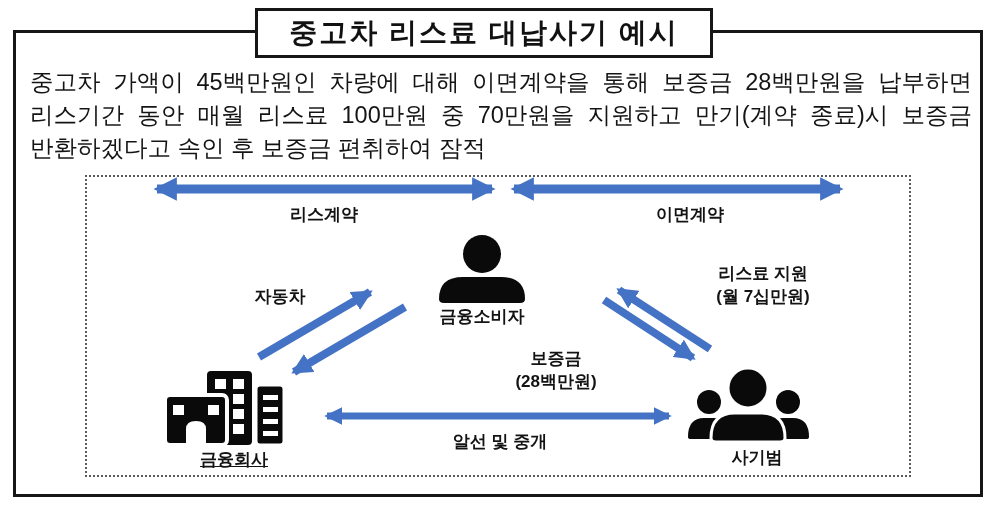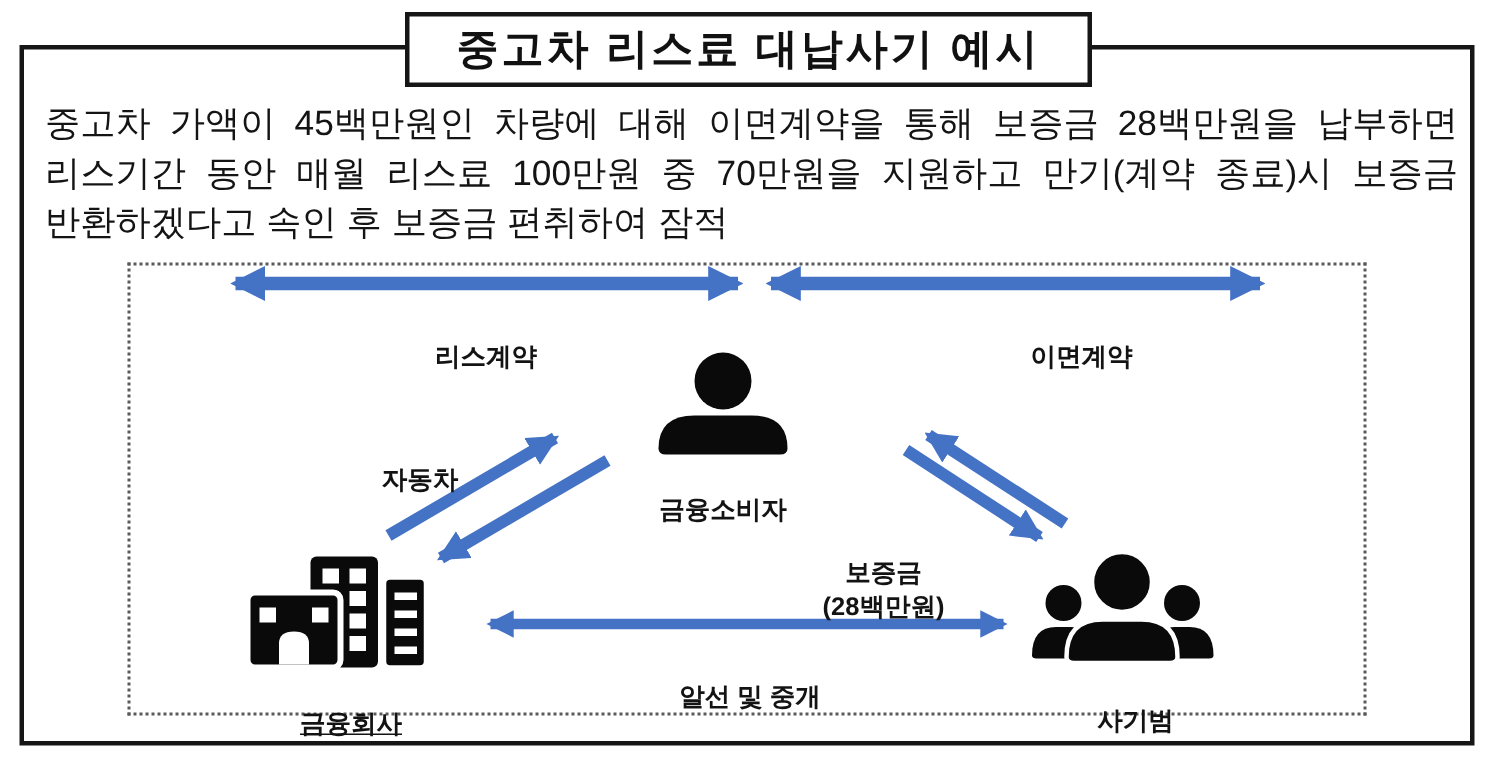--- a/index.html
+++ b/index.html
@@ -8,37 +8,37 @@
     font-family:"Liberation Sans", sans-serif;color:#111;
   }
   .outer-box{
     position:absolute;left:13px;top:30px;width:964px;height:461px;
     border:3px solid #161616;background:#fff;
   }
   .title-box{
     position:absolute;left:255px;top:8px;width:452px;height:44px;
     background:#fff;border:3px solid #161616;z-index:3;
     display:flex;align-items:center;justify-content:center;
-    font-size:28px;font-weight:600;letter-spacing:2px;white-space:nowrap;margin-left:15px;
+    font-size:28px;font-weight:600;letter-spacing:2px;white-space:nowrap;
   }
   .body-text{
     position:absolute;left:30px;top:66px;width:942px;z-index:2;
     font-size:23.5px;line-height:33px;color:#141414;
   }
   .body-line{width:100%;}
   .body-line.justify{text-align:justify;text-align-last:justify;}
   .diagram{
     position:absolute;left:85px;top:175px;width:822px;height:298px;
     border:2px dotted #5a5a5a;z-index:2;background:#fff;
   }
   .diagram svg{position:absolute;left:0;top:0;}
   .dlabel{
     position:absolute;transform:translateX(-50%);
     font-size:17px;font-weight:700;color:#131313;
-    text-align:center;line-height:1.38;white-space:nowrap;z-index:4;margin-top:23px;
+    text-align:center;line-height:1.38;white-space:nowrap;z-index:4;
   }
 </style>
 </head>
 <body>
 
 <div class="page">
 
   <div class="outer-box"></div>
 
   <div class="title-box">
@@ -101,31 +101,35 @@
         <circle cx="622" cy="225" r="12" fill="#0a0a0a"></circle>
         <path d="M 601 260 Q 601 241 617 241 L 627 241 Q 643 241 643 260 Q 643 262 640 262 L 604 262 Q 601 262 601 260 Z" fill="#0a0a0a"></path>
         <circle cx="701" cy="225" r="12" fill="#0a0a0a"></circle>
         <path d="M 680 260 Q 680 241 696 241 L 706 241 Q 722 241 722 260 Q 722 262 719 262 L 683 262 Q 680 262 680 260 Z" fill="#0a0a0a"></path>
         <circle cx="661" cy="211" r="20" fill="#0a0a0a" stroke="#fff" stroke-width="3"></circle>
         <path d="M 624 261 Q 624 236 648 236 L 674 236 Q 698 236 698 261 Q 698 265 693 265 L 629 265 Q 624 265 624 261 Z" fill="#0a0a0a" stroke="#fff" stroke-width="3"></path>
       </g>
     </svg>
 
     <div class="dlabel" style="left:237px;top:26px;">리스계약</div>
-    <div class="dlabel" style="left:634px;top:26px;">이면계약</div>
+    <div class="dlabel" style="left:603px;top:26px;">이면계약</div>
     <div class="dlabel" style="left:193px;top:108px;text-align:center;">자동차</div>
     <div class="dlabel" style="left:395px;top:128px;">금융소비자</div>
 
     <div class="dlabel" style="left:320px;top:170px;">
     </div>
 
-    <div class="dlabel" style="left:502px;top:170px;">
+    <div class="dlabel" style="left:469px;top:170px;">
       <div>보증금</div>
       <div>(28백만원)</div>
     </div>
 
+    <div class="dlabel" style="left:676px;top:85px;">
+      <div>리스료 지원</div>
+      <div>(월 7십만원)</div>
+    </div>
 
     <div class="dlabel" style="left:147px;top:271px;text-decoration:underline;">금융회사</div>
     <div class="dlabel" style="left:670px;top:269px;">사기범</div>
     <div class="dlabel" style="left:413px;top:253px;">알선 및 중개</div>
   </div>
 
 </div>
 
 </body></html>

